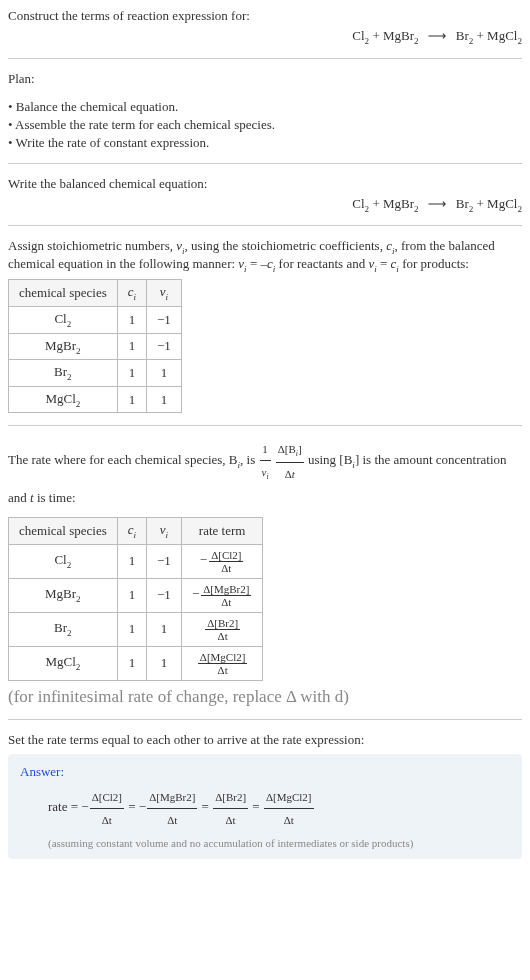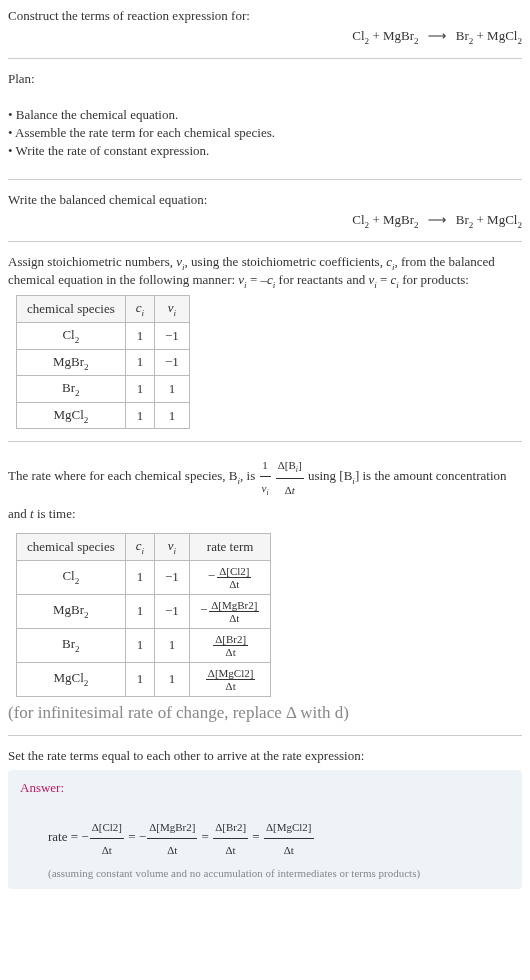--- a/index.html
+++ b/index.html
@@ -9,25 +9,25 @@
       color: #333;
       background: #fff;
       width: 530px;
       padding: 8px;
     }
     .section { margin-bottom: 12px; }
     hr { border: none; border-top: 1px solid #ccc; margin: 12px 0; }
     .equation { margin: 4px 0 8px 0; text-align: right; }
     sub { font-size: 0.7em; vertical-align: sub; }
     .arrow { margin: 0 6px; }
-    .bullet-list { margin: 20px 0; }
+    .bullet-list { margin: 12px 0; }
     .bullet-list div { margin: 2px 0; }
     table.data {
       border-collapse: collapse;
-      margin: 6px 8px;
+      margin: 6px 0;
       padding-left: 28px;
     }
     table.data td, table.data th {
       border: 1px solid #bbb;
       padding: 4px 10px;
       text-align: center;
       font-weight: normal;
     }
     table.data th { background: #f5f5f5; }
     .note { color: #888; font-size: 17px; margin-top: 4px; }
@@ -41,21 +41,21 @@
     }
     .frac .num { display: block; border-bottom: 1px solid #333; padding: 0 2px; }
     .frac .den { display: block; padding: 0 2px; }
     .neg { margin-right: 1px; }
     .answer-box {
       background: #eef3f8;
       border-radius: 4px;
       padding: 10px 12px;
       margin-top: 6px;
     }
-    .answer-label { color: #be185d; margin-bottom: 20px; }
+    .answer-label { color: #1d4ed8; margin-bottom: 6px; }
     .answer-note { color: #888; font-size: 11px; margin-top: 6px; padding-left: 28px; }
     .indent { padding-left: 28px; }
     .ital { font-style: italic; }
   </style>
 </head>
 <body>
 
 <div class="section">
   <div>Construct the terms of reaction expression for:</div>
   <div class="equation">
@@ -174,15 +174,15 @@
     <div class="indent rate-line">
       <span>rate = </span>
       <span>−</span><span class="frac"><span class="num">Δ[Cl2]</span><span class="den">Δt</span></span>
       <span> = </span>
       <span>−</span><span class="frac"><span class="num">Δ[MgBr2]</span><span class="den">Δt</span></span>
       <span> = </span>
       <span class="frac"><span class="num">Δ[Br2]</span><span class="den">Δt</span></span>
       <span> = </span>
       <span class="frac"><span class="num">Δ[MgCl2]</span><span class="den">Δt</span></span>
     </div>
-    <div class="answer-note">(assuming constant volume and no accumulation of intermediates or terms products)</div>
+    <div class="answer-note">(assuming constant volume and no accumulation of intermediates or side products)</div>
   </div>
 </div>
 
 </body></html>

